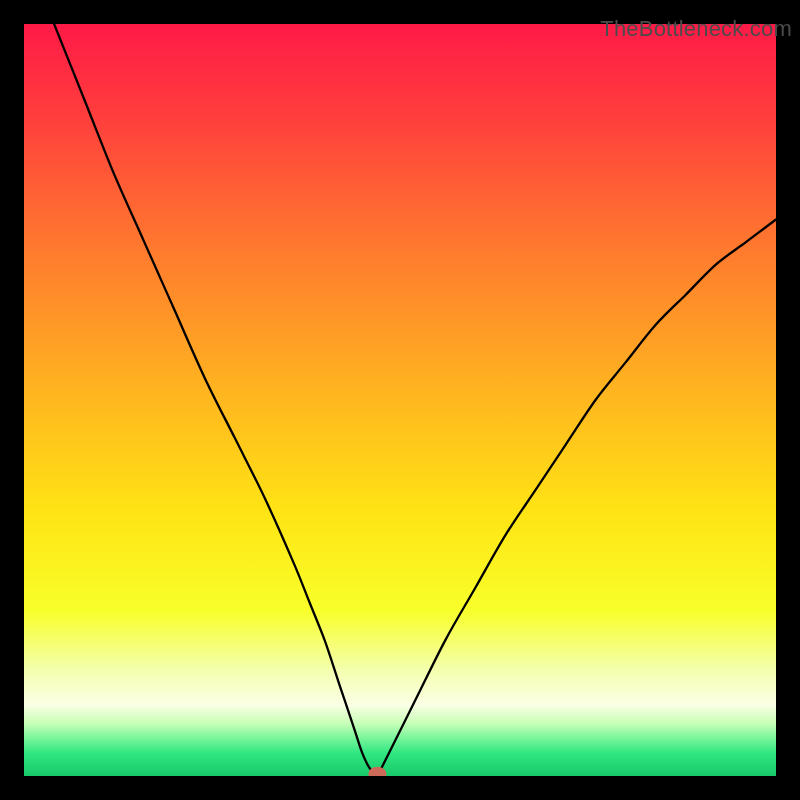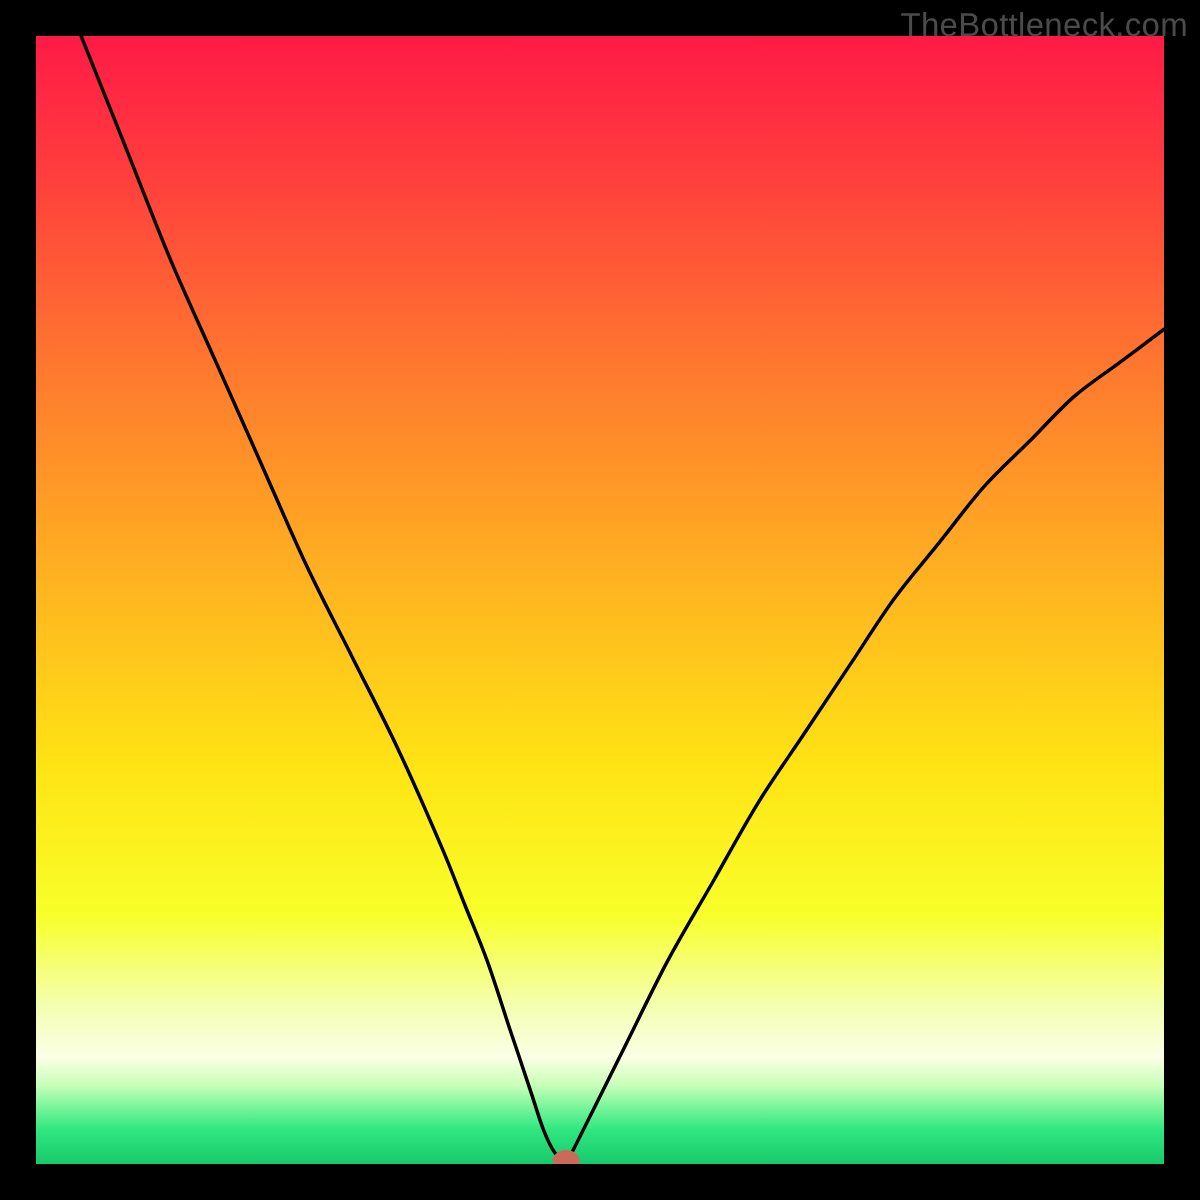--- a/index.html
+++ b/index.html
@@ -11,21 +11,21 @@
     font-family: Arial, Helvetica, sans-serif;
   }
   .container {
     position: relative;
     width: 800px;
     height: 800px;
     background: #000;
   }
   .watermark {
     position: absolute;
-    top: 4px;
+    top: 16px;
     right: 8px;
     color: #4b4b4b;
     font-size: 22px;
     font-weight: 400;
     letter-spacing: 0.2px;
     z-index: 10;
   }
   .plot-area {
     position: absolute;
     left: 24px;

